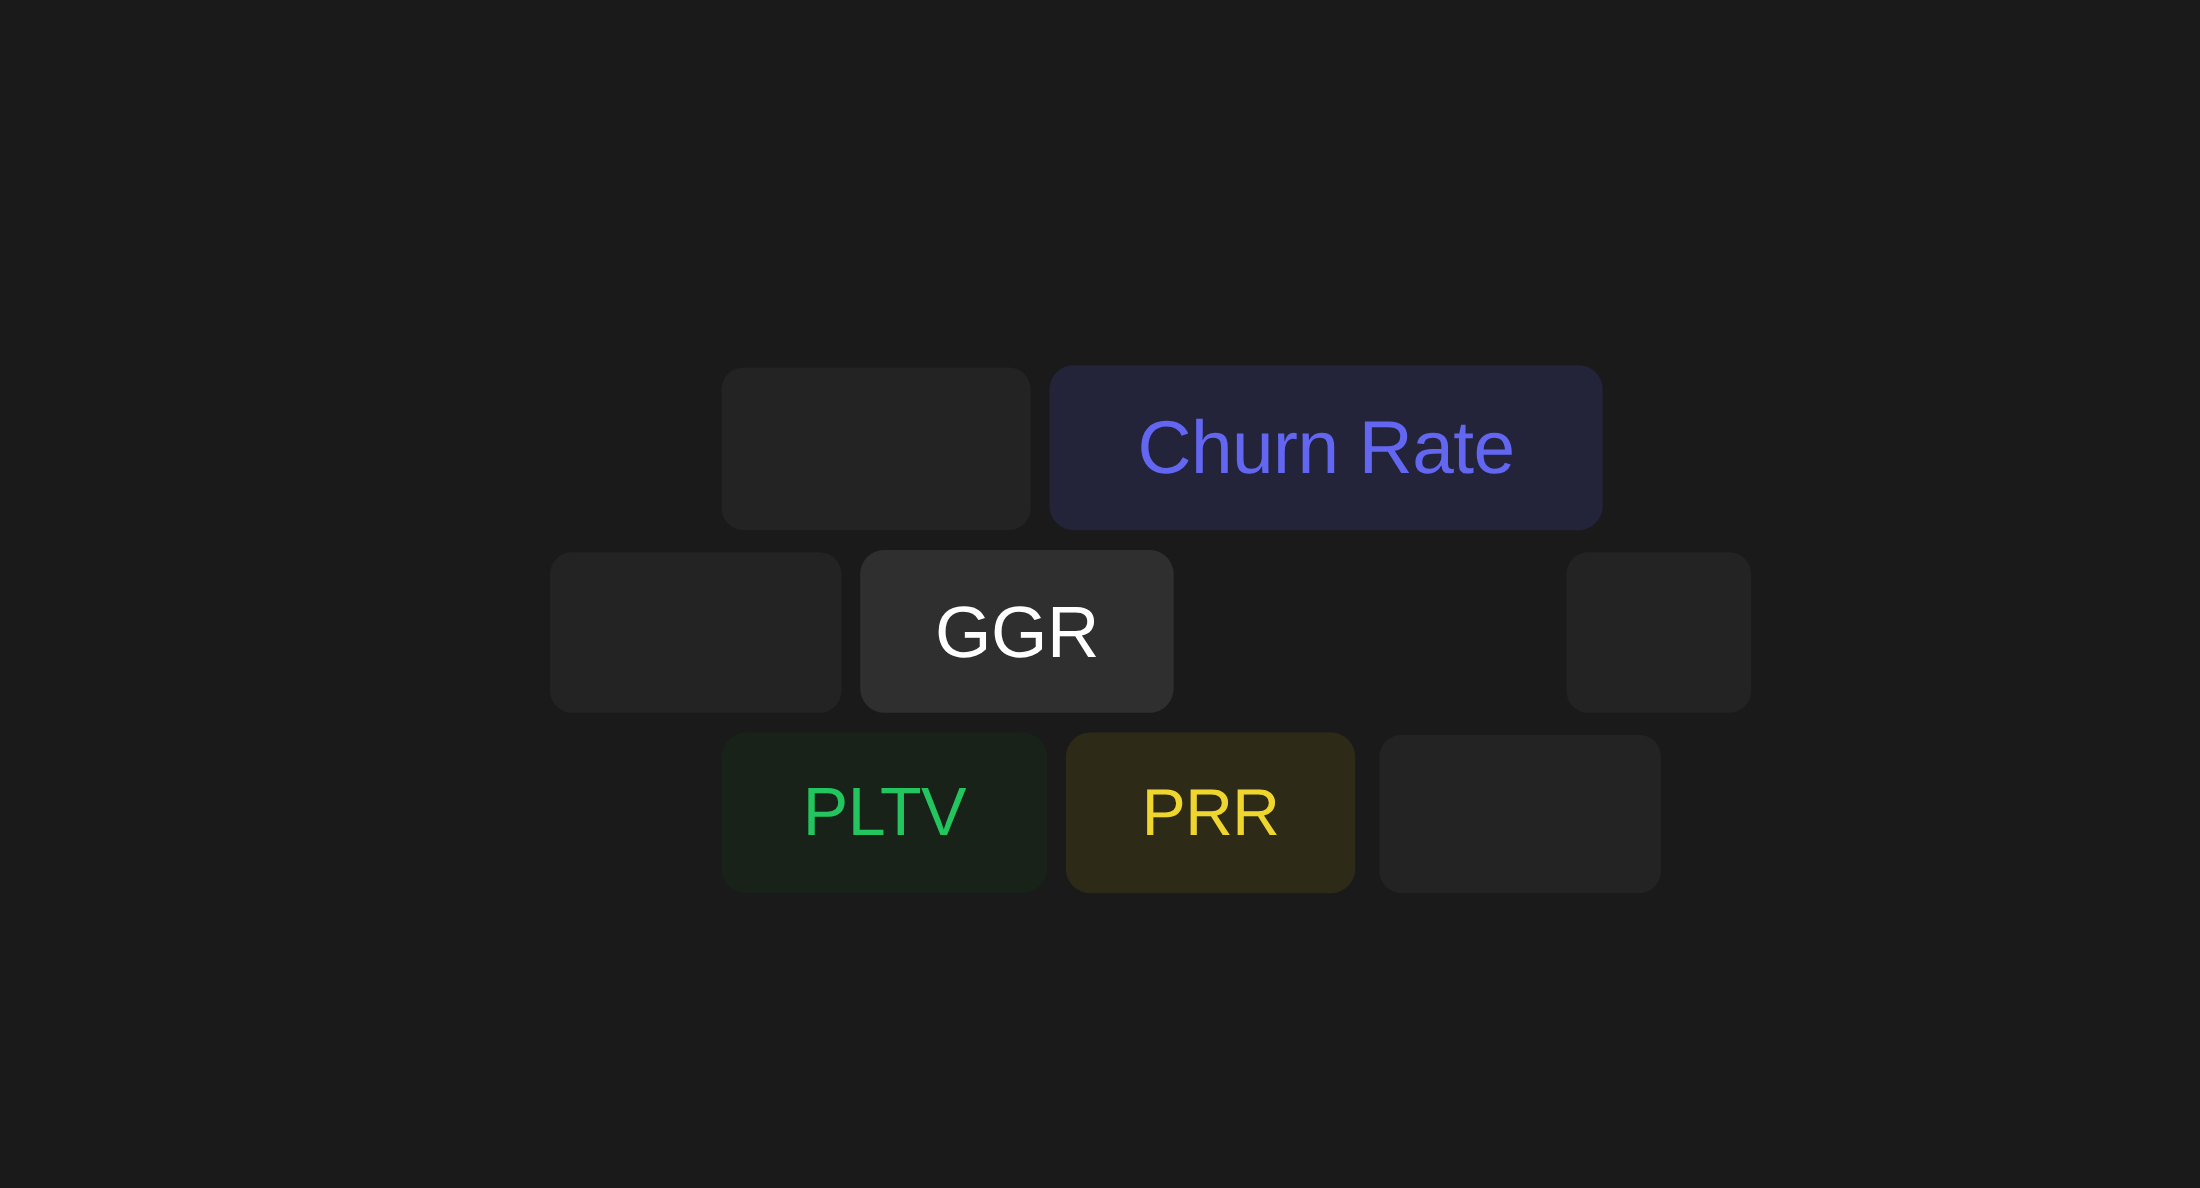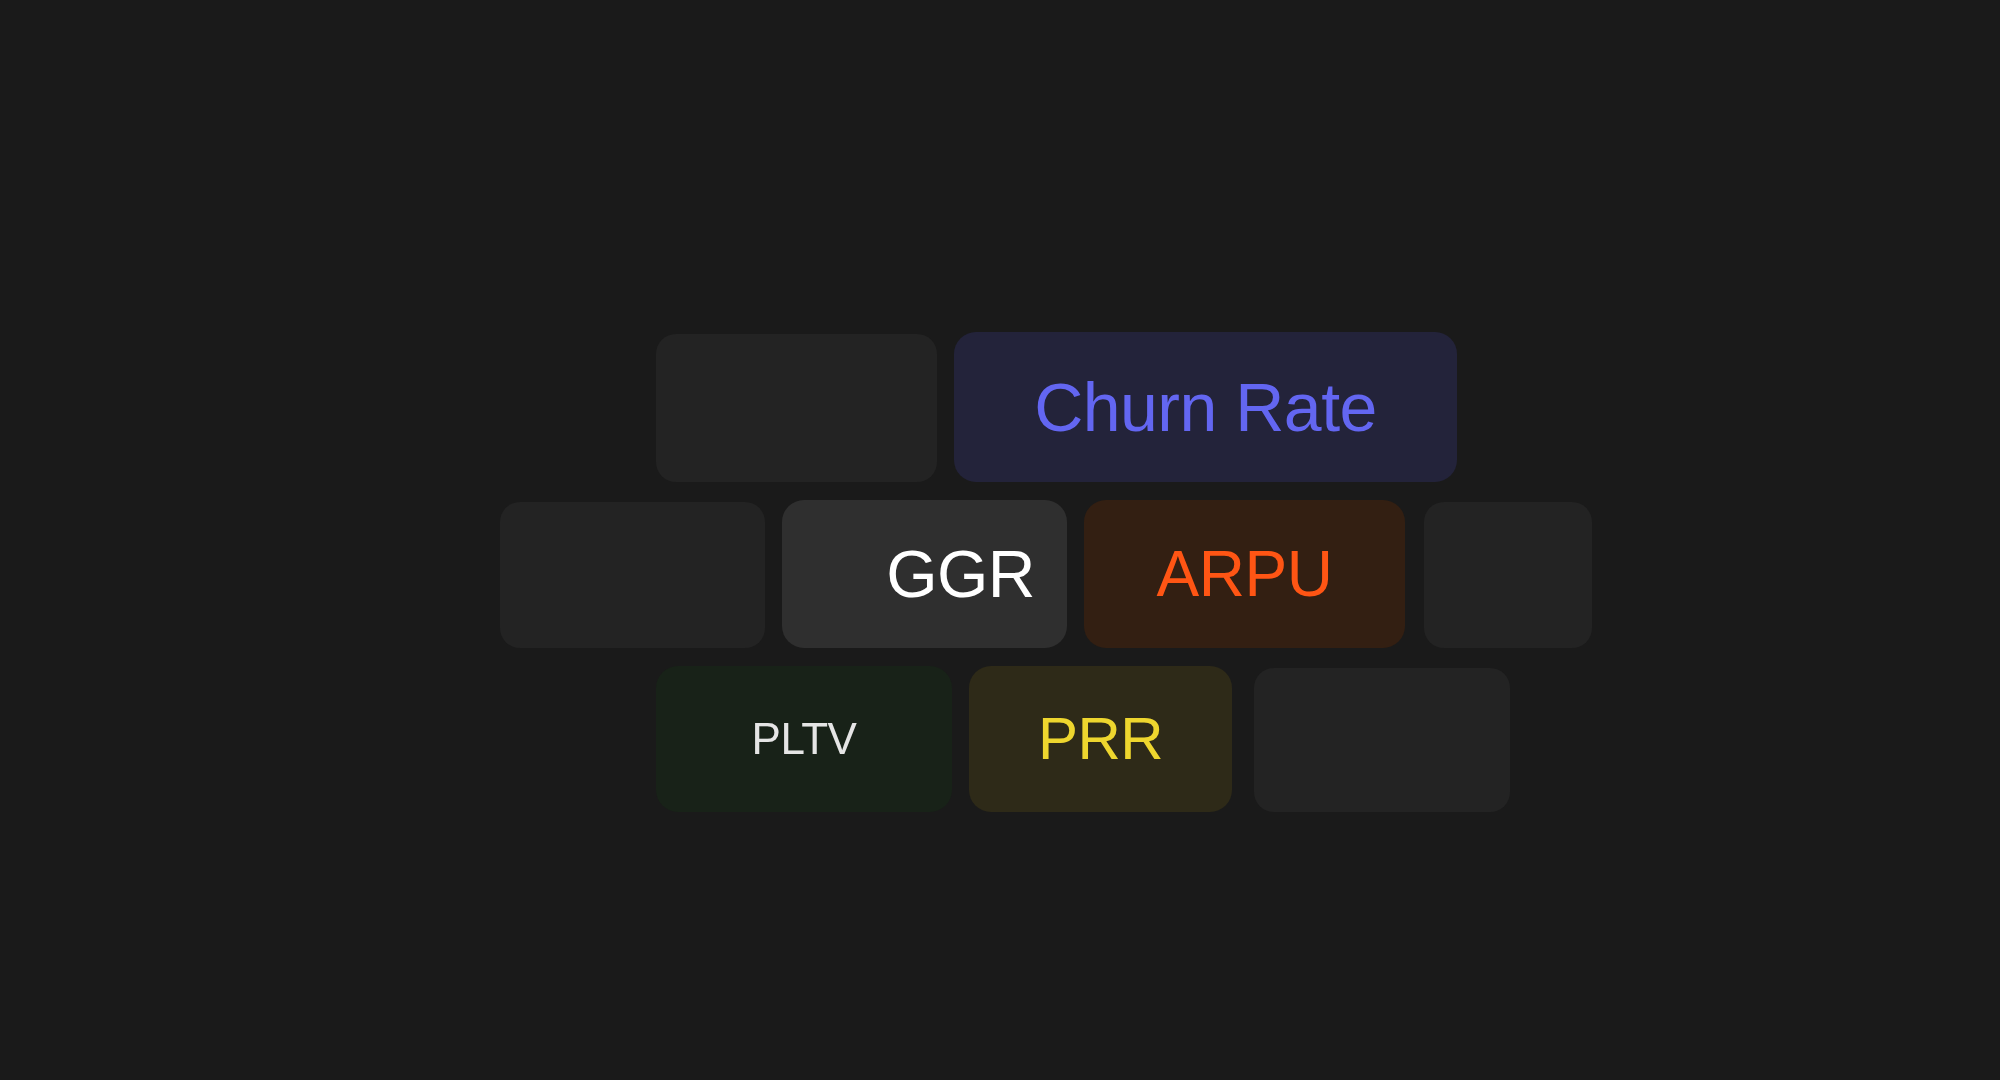--- a/index.html
+++ b/index.html
@@ -48,27 +48,24 @@
 </style>
 </head>
 <body>
 
 <div id="wordcloud-canvas" style="width: 2000px; height: 1080px; background: rgb(26, 26, 26);">
     <div class="cloud-item placeholder" style="left: 624px; top: 302px; width: 281px; height: 148px; border-radius: 20px; background: rgb(35, 35, 35);"></div>
     <div class="cloud-item" style="left: 922px; top: 300px; width: 503px; height: 150px; border-radius: 22px; background: rgb(35, 35, 58);">
       <span class="cloud-label" style="font-size: 68px; color: rgb(99, 102, 241);">Churn Rate</span>
     </div>
     <div class="cloud-item placeholder" style="left: 468px; top: 470px; width: 265px; height: 146px; border-radius: 20px; background: rgb(35, 35, 35);"></div>
-    <div class="cloud-item" style="left: 750px; top: 468px; width: 285px; height: 148px; border-radius: 22px; background: rgb(47, 47, 47); justify-content: flex-end;">
+    <div class="cloud-item" style="left: 750px; top: 468px; width: 285px; height: 148px; border-radius: 22px; background: rgb(47, 47, 47);">
       <span class="cloud-label" style="font-size: 66px; color: rgb(255, 255, 255);">GGR</span>
-    </div>
-    <div class="cloud-item" style="left: 1052px; top: 468px; width: 321px; height: 148px; border-radius: 22px; background: rgb(51, 31, 18);">
-      <span class="cloud-label" style="font-size: 64px; color: rgb(255, 85, 20);">ARPU</span>
     </div>
     <div class="cloud-item placeholder" style="left: 1392px; top: 470px; width: 168px; height: 146px; border-radius: 20px; background: rgb(35, 35, 35);"></div>
     <div class="cloud-item" style="left: 624px; top: 634px; width: 296px; height: 146px; border-radius: 22px; background: rgb(24, 34, 24);">
-      <span class="cloud-label" style="font-size: 44px; color: #e5e5e5;">PLTV</span>
+      <span class="cloud-label" style="font-size: 62px; color: #22c55e;">PLTV</span>
     </div>
     <div class="cloud-item" style="left: 937px; top: 634px; width: 263px; height: 146px; border-radius: 22px; background: rgb(46, 42, 24);">
       <span class="cloud-label" style="font-size: 60px; color: rgb(238, 214, 46); text-align: right;">PRR</span>
     </div>
     <div class="cloud-item placeholder" style="left: 1222px; top: 636px; width: 256px; height: 144px; border-radius: 20px; background: rgb(35, 35, 35);"></div>
   </div>
 
 </body></html>

